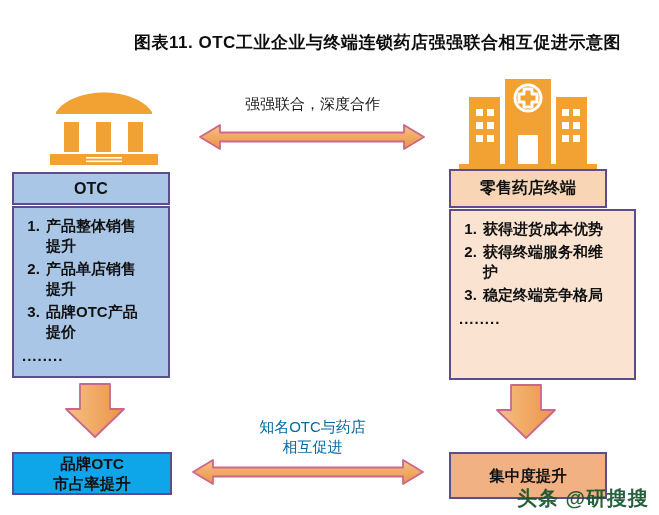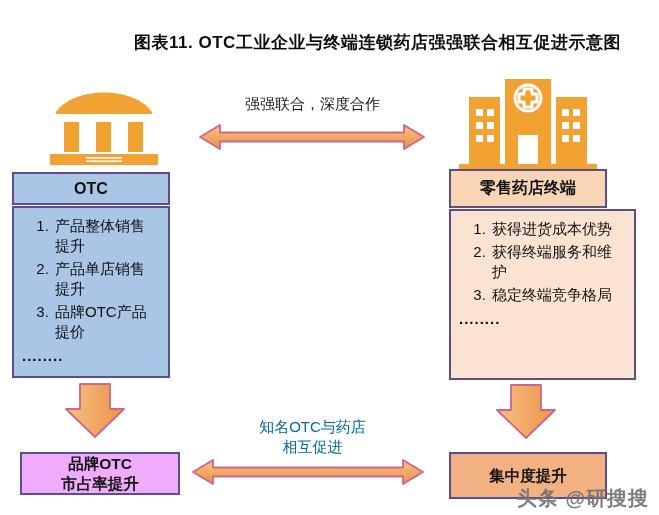--- a/index.html
+++ b/index.html
@@ -32,37 +32,37 @@
     font-size:16px;font-weight:600;color:#111;
   }
   .left-entity{left:12px;top:172px;width:158px;height:33px;background:#a9c6e6;}
   .right-entity{left:449px;top:169px;width:158px;height:39px;background:#f8d5b5;}
   .ul{border-bottom:1.5px solid #1a1a1a;}
 
   .list-box{font-size:15px;color:#111;line-height:1.33;}
   .left-list{left:12px;top:206px;width:158px;height:172px;background:#a9c6e6;padding:8px 20px 0 6px;}
   .right-list{left:449px;top:209px;width:187px;height:171px;background:#fae3d1;padding:8px 18px 0 6px;}
   .list-box ol{margin:0;padding:0 0 0 24px;}
-  .list-box li{margin:0 0 3px 9px;padding-left:2px;}
+  .list-box li{margin:0 0 3px 0;padding-left:2px;font-weight:bold;}
   .dots{margin-top:4px;padding-left:2px;letter-spacing:1px;font-weight:bold;}
 
   .outcome-box{
     display:flex;flex-direction:column;align-items:center;justify-content:center;
     font-size:15.5px;font-weight:600;color:#111;line-height:1.25;text-align:center;
   }
-  .left-outcome{left:20px;top:452px;width:160px;height:43px;background:#f0abfc;}
+  .left-outcome{left:12px;top:452px;width:160px;height:43px;background:#0ea5e9;}
   .right-outcome{left:449px;top:452px;width:158px;height:47px;background:#f2b183;}
 
   .bottom-caption{
     position:absolute;left:205px;top:417px;width:215px;text-align:center;
     font-size:15px;color:#0369a1;line-height:1.3;
   }
   .watermark{
     position:absolute;left:517px;top:485px;width:142px;
-    font-size:20px;font-weight:bold;color:#737373;opacity:0.92;
+    font-size:20px;font-weight:bold;color:#14532d;opacity:0.92;
     letter-spacing:1px;white-space:nowrap;
   }
 </style>
 </head>
 <body>
 
 <div class="canvas">
 
   <div class="title">图表11. OTC工业企业与终端连锁药店强强联合相互促进示意图</div>
 

